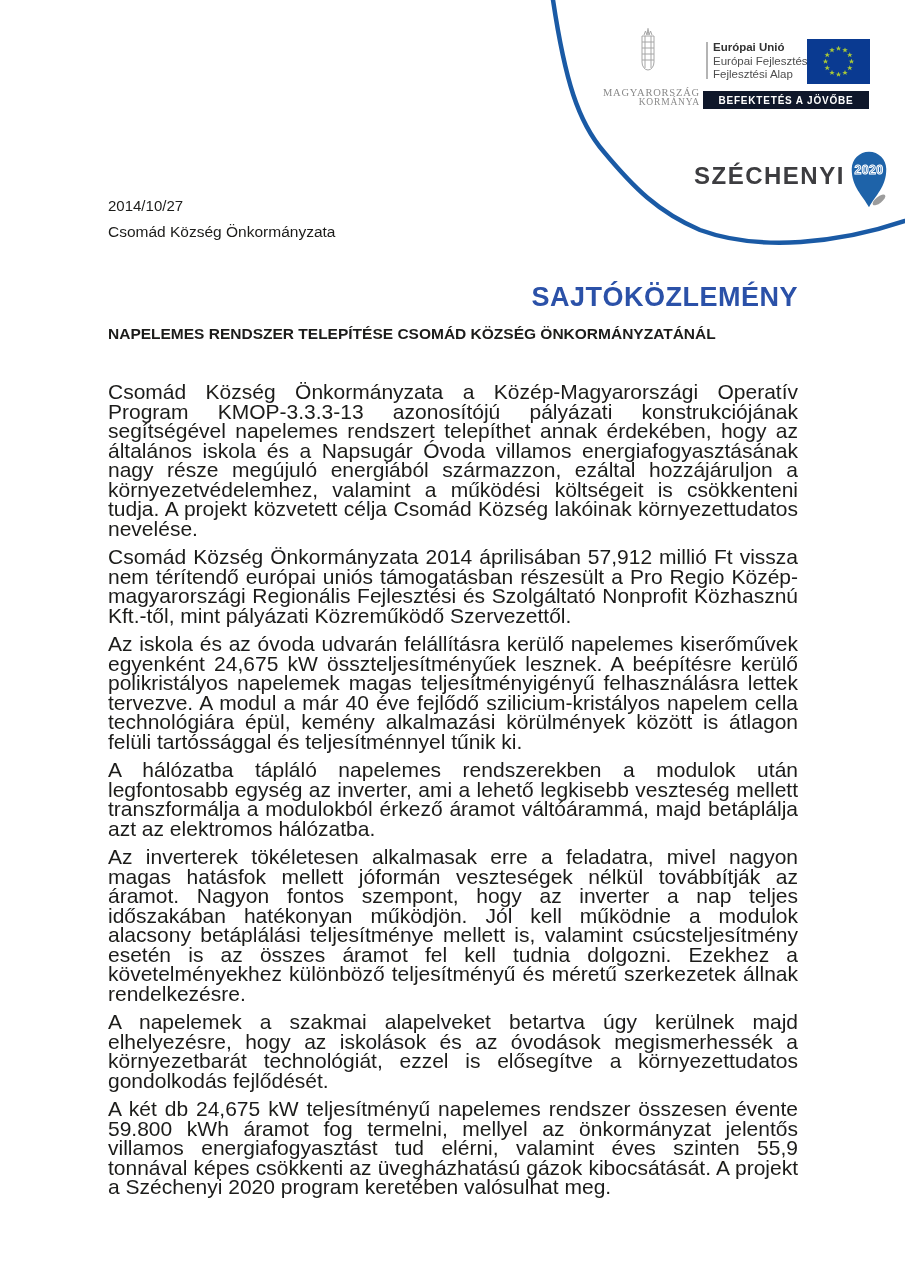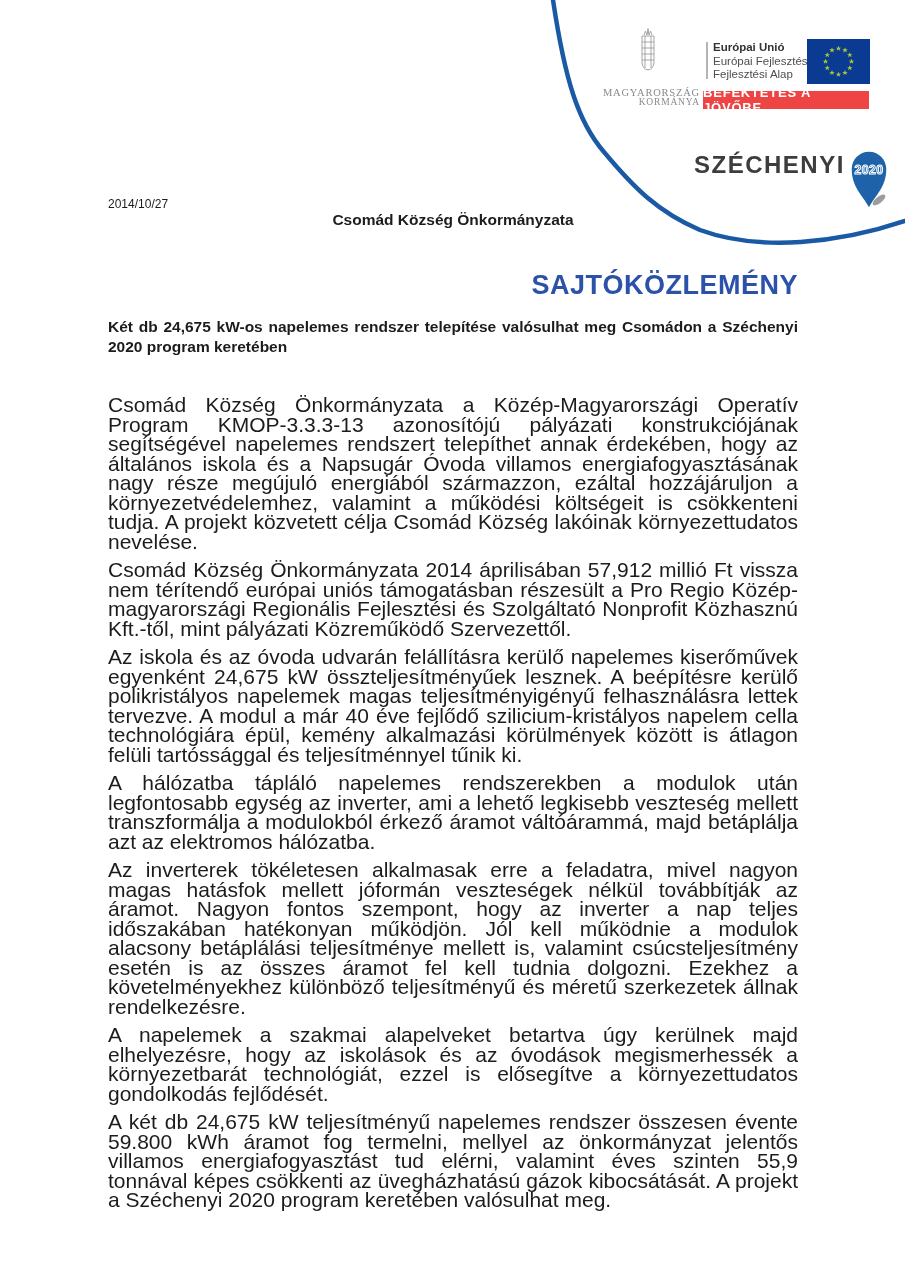--- a/index.html
+++ b/index.html
@@ -23,34 +23,34 @@
   .gov-name .l2 { font-size:9.5px; }
 
   
   .eu-divider { position:absolute; left:706px; top:42px; width:2px; height:37px; background:#b4b4b4; }
   .eu-text { position:absolute; left:713px; top:41px; font-size:11.5px; line-height:13.5px; color:#4e4e4e; }
   .eu-text .bold { font-weight:bold; color:#333333; }
   .eu-flag { position:absolute; left:807px; top:39px; }
 
   .banner {
     position:absolute; left:703px; top:91px; width:166px; height:18px;
-    background:#ef4444; color:#ffffff;
-    font-size:13px; font-weight:bold; letter-spacing:0.8px;
+    background:#0f172a; color:#ffffff;
+    font-size:10px; font-weight:bold; letter-spacing:0.8px;
     display:flex; align-items:center; justify-content:center;
   }
 
   
   .szechenyi { position:absolute; left:694px; top:149px; display:flex; align-items:flex-start; }
-  .sz-text { font-size:24px; font-weight:bold; color:#3d3d40; letter-spacing:1.5px; line-height:26px; margin-top:3px; }
+  .sz-text { font-size:24px; font-weight:bold; color:#3d3d40; letter-spacing:1.5px; line-height:26px; margin-top:14px; }
   .sz-pin { margin-left:4px; }
 
   
   .content { position:absolute; left:108px; top:197px; width:690px; }
-  .doc-date { font-size:12px; }
-  .doc-org  { font-size:15.5px; font-weight:bold;text-align:center; }
+  .doc-date { font-size:15px; margin-bottom:9px; }
+  .doc-org  { font-size:15.5px; font-weight:normal; }
   .doc-title { color:#2b51a8; font-size:27px; font-weight:bold; letter-spacing:0.5px; margin:41px 0 0 0;text-align:right; }
   .doc-headline { font-size:15.5px; font-weight:bold; margin:12px 0 0 0; }
   .doc-subheadline { font-size:15.5px; font-weight:bold; line-height:19.5px; margin:16px 0 0 0; text-align:justify; }
   .doc-body { margin-top:39px; }
   .doc-body p { font-size:21px; line-height:19.5px; margin:0 0 9px 0; text-align:justify; }
 </style>
 </head>
 <body>
 
 <div class="page">
@@ -112,21 +112,21 @@
       <ellipse cx="33" cy="56" rx="8.5" ry="3.5" fill="#9c9c9c" transform="rotate(-38 33 56)"></ellipse>
       <path d="M22,64 C15,51 3,42 3,22 C3,11.5 11.5,3 22,3 C32.5,3 41,11.5 41,22 C41,42 29,51 22,64 Z" fill="#1e63a9"></path>
       <text x="22" y="27" text-anchor="middle" font-size="13.5" font-weight="bold" letter-spacing="0.5" fill="none" stroke="#ffffff" stroke-width="1.1">2020</text>
     </svg>
   </div>
 
   <div class="content">
     <div class="doc-date">2014/10/27</div>
     <div class="doc-org">Csomád Község Önkormányzata</div>
     <h1 class="doc-title">SAJTÓKÖZLEMÉNY</h1>
-    <h3 class="doc-subheadline">Két db 24,675 kW-os napelemes rendszer telepítése valósulhat meg Csomádon a Széchenyi 2020 program keretében</h3>
+    <h2 class="doc-headline">NAPELEMES RENDSZER TELEPÍTÉSE CSOMÁD KÖZSÉG ÖNKORMÁNYZATÁNÁL</h2>
     <div class="doc-body">
       <p>Csomád Község Önkormányzata a Közép-Magyarországi Operatív Program KMOP-3.3.3-13 azonosítójú pályázati konstrukciójának segítségével napelemes rendszert telepíthet annak érdekében, hogy az általános iskola és a Napsugár Óvoda villamos energiafogyasztásának nagy része megújuló energiából származzon, ezáltal hozzájáruljon a környezetvédelemhez, valamint a működési költségeit is csökkenteni tudja. A projekt közvetett célja Csomád Község lakóinak környezettudatos nevelése.</p>
       <p>Csomád Község Önkormányzata 2014 áprilisában 57,912 millió Ft vissza nem térítendő európai uniós támogatásban részesült a Pro Regio Közép-magyarországi Regionális Fejlesztési és Szolgáltató Nonprofit Közhasznú Kft.-től, mint pályázati Közreműködő Szervezettől.</p>
       <p>Az iskola és az óvoda udvarán felállításra kerülő napelemes kiserőművek egyenként 24,675 kW összteljesítményűek lesznek. A beépítésre kerülő polikristályos napelemek magas teljesítményigényű felhasználásra lettek tervezve. A modul a már 40 éve fejlődő szilicium-kristályos napelem cella technológiára épül, kemény alkalmazási körülmények között is átlagon felüli tartóssággal és teljesítménnyel tűnik ki.</p>
       <p>A hálózatba tápláló napelemes rendszerekben a modulok után legfontosabb egység az inverter, ami a lehető legkisebb veszteség mellett transzformálja a modulokból érkező áramot váltóárammá, majd betáplálja azt az elektromos hálózatba.</p>
       <p>Az inverterek tökéletesen alkalmasak erre a feladatra, mivel nagyon magas hatásfok mellett jóformán veszteségek nélkül továbbítják az áramot. Nagyon fontos szempont, hogy az inverter a nap teljes időszakában hatékonyan működjön. Jól kell működnie a modulok alacsony betáplálási teljesítménye mellett is, valamint csúcsteljesítmény esetén is az összes áramot fel kell tudnia dolgozni. Ezekhez a követelményekhez különböző teljesítményű és méretű szerkezetek állnak rendelkezésre.</p>
       <p>A napelemek a szakmai alapelveket betartva úgy kerülnek majd elhelyezésre, hogy az iskolások és az óvodások megismerhessék a környezetbarát technológiát, ezzel is elősegítve a környezettudatos gondolkodás fejlődését.</p>
       <p>A két db 24,675 kW teljesítményű napelemes rendszer összesen évente 59.800 kWh áramot fog termelni, mellyel az önkormányzat jelentős villamos energiafogyasztást tud elérni, valamint éves szinten 55,9 tonnával képes csökkenti az üvegházhatású gázok kibocsátását. A projekt a Széchenyi 2020 program keretében valósulhat meg.</p>
     </div>
   </div>

